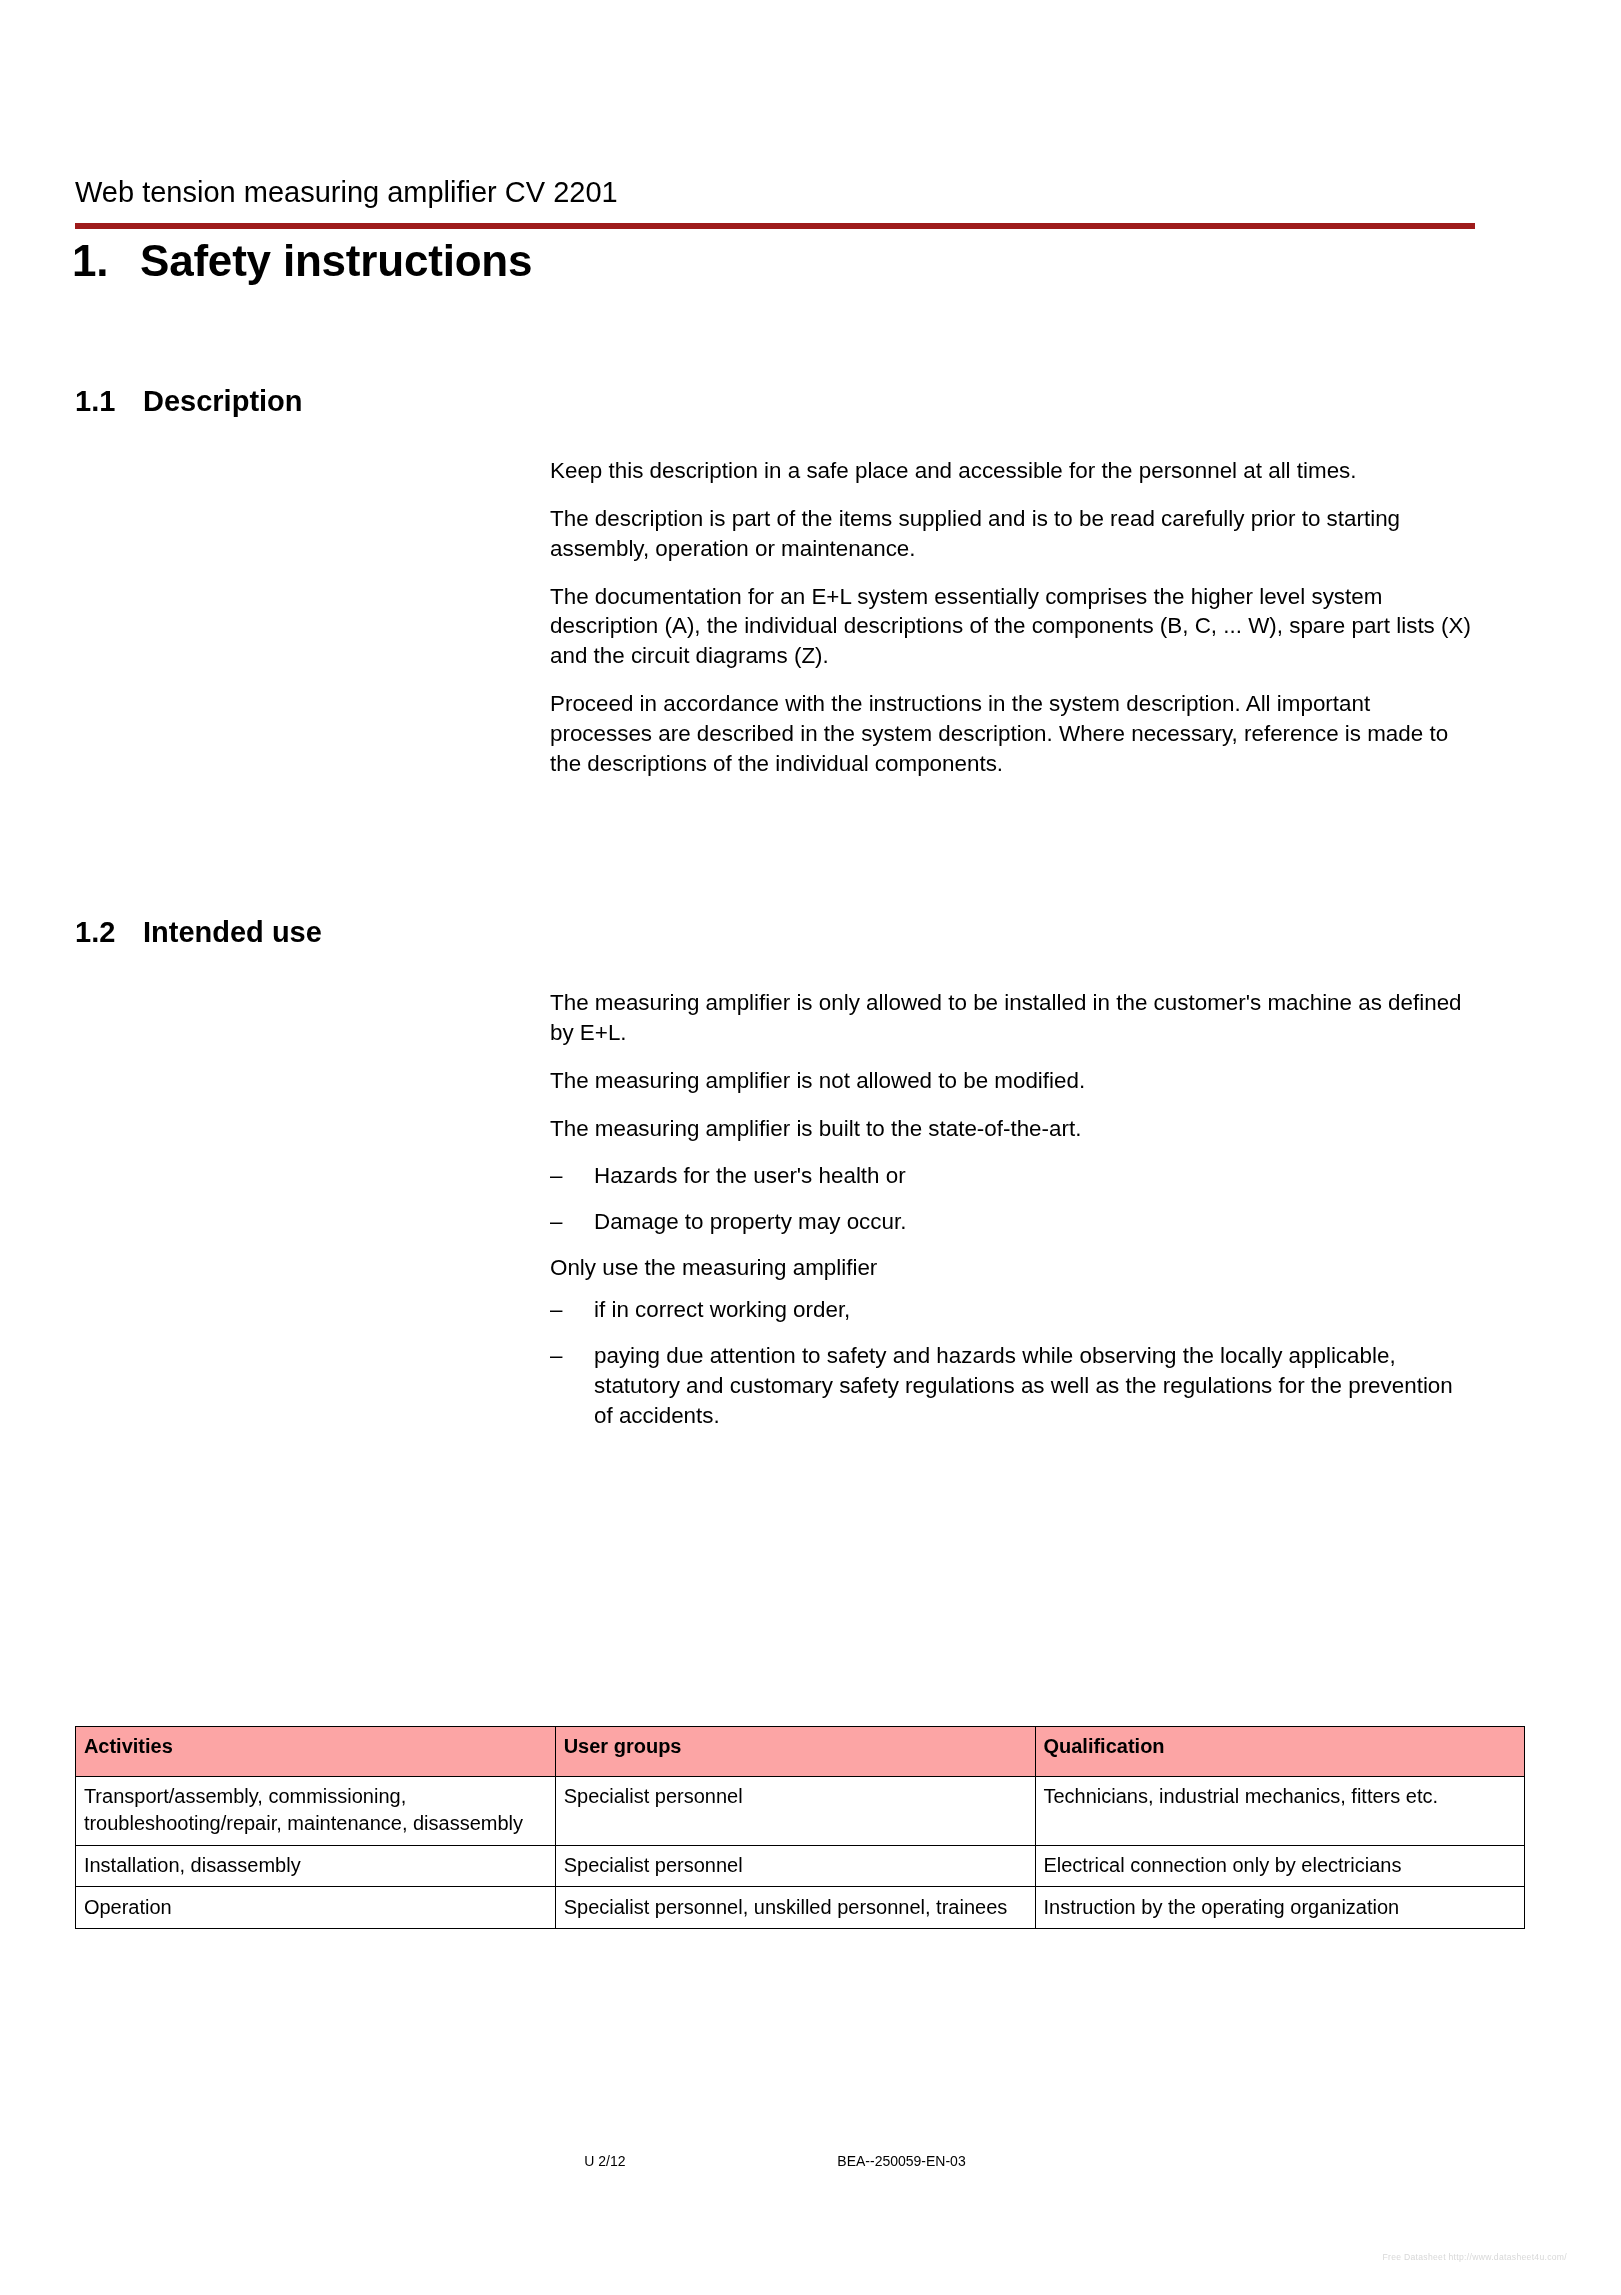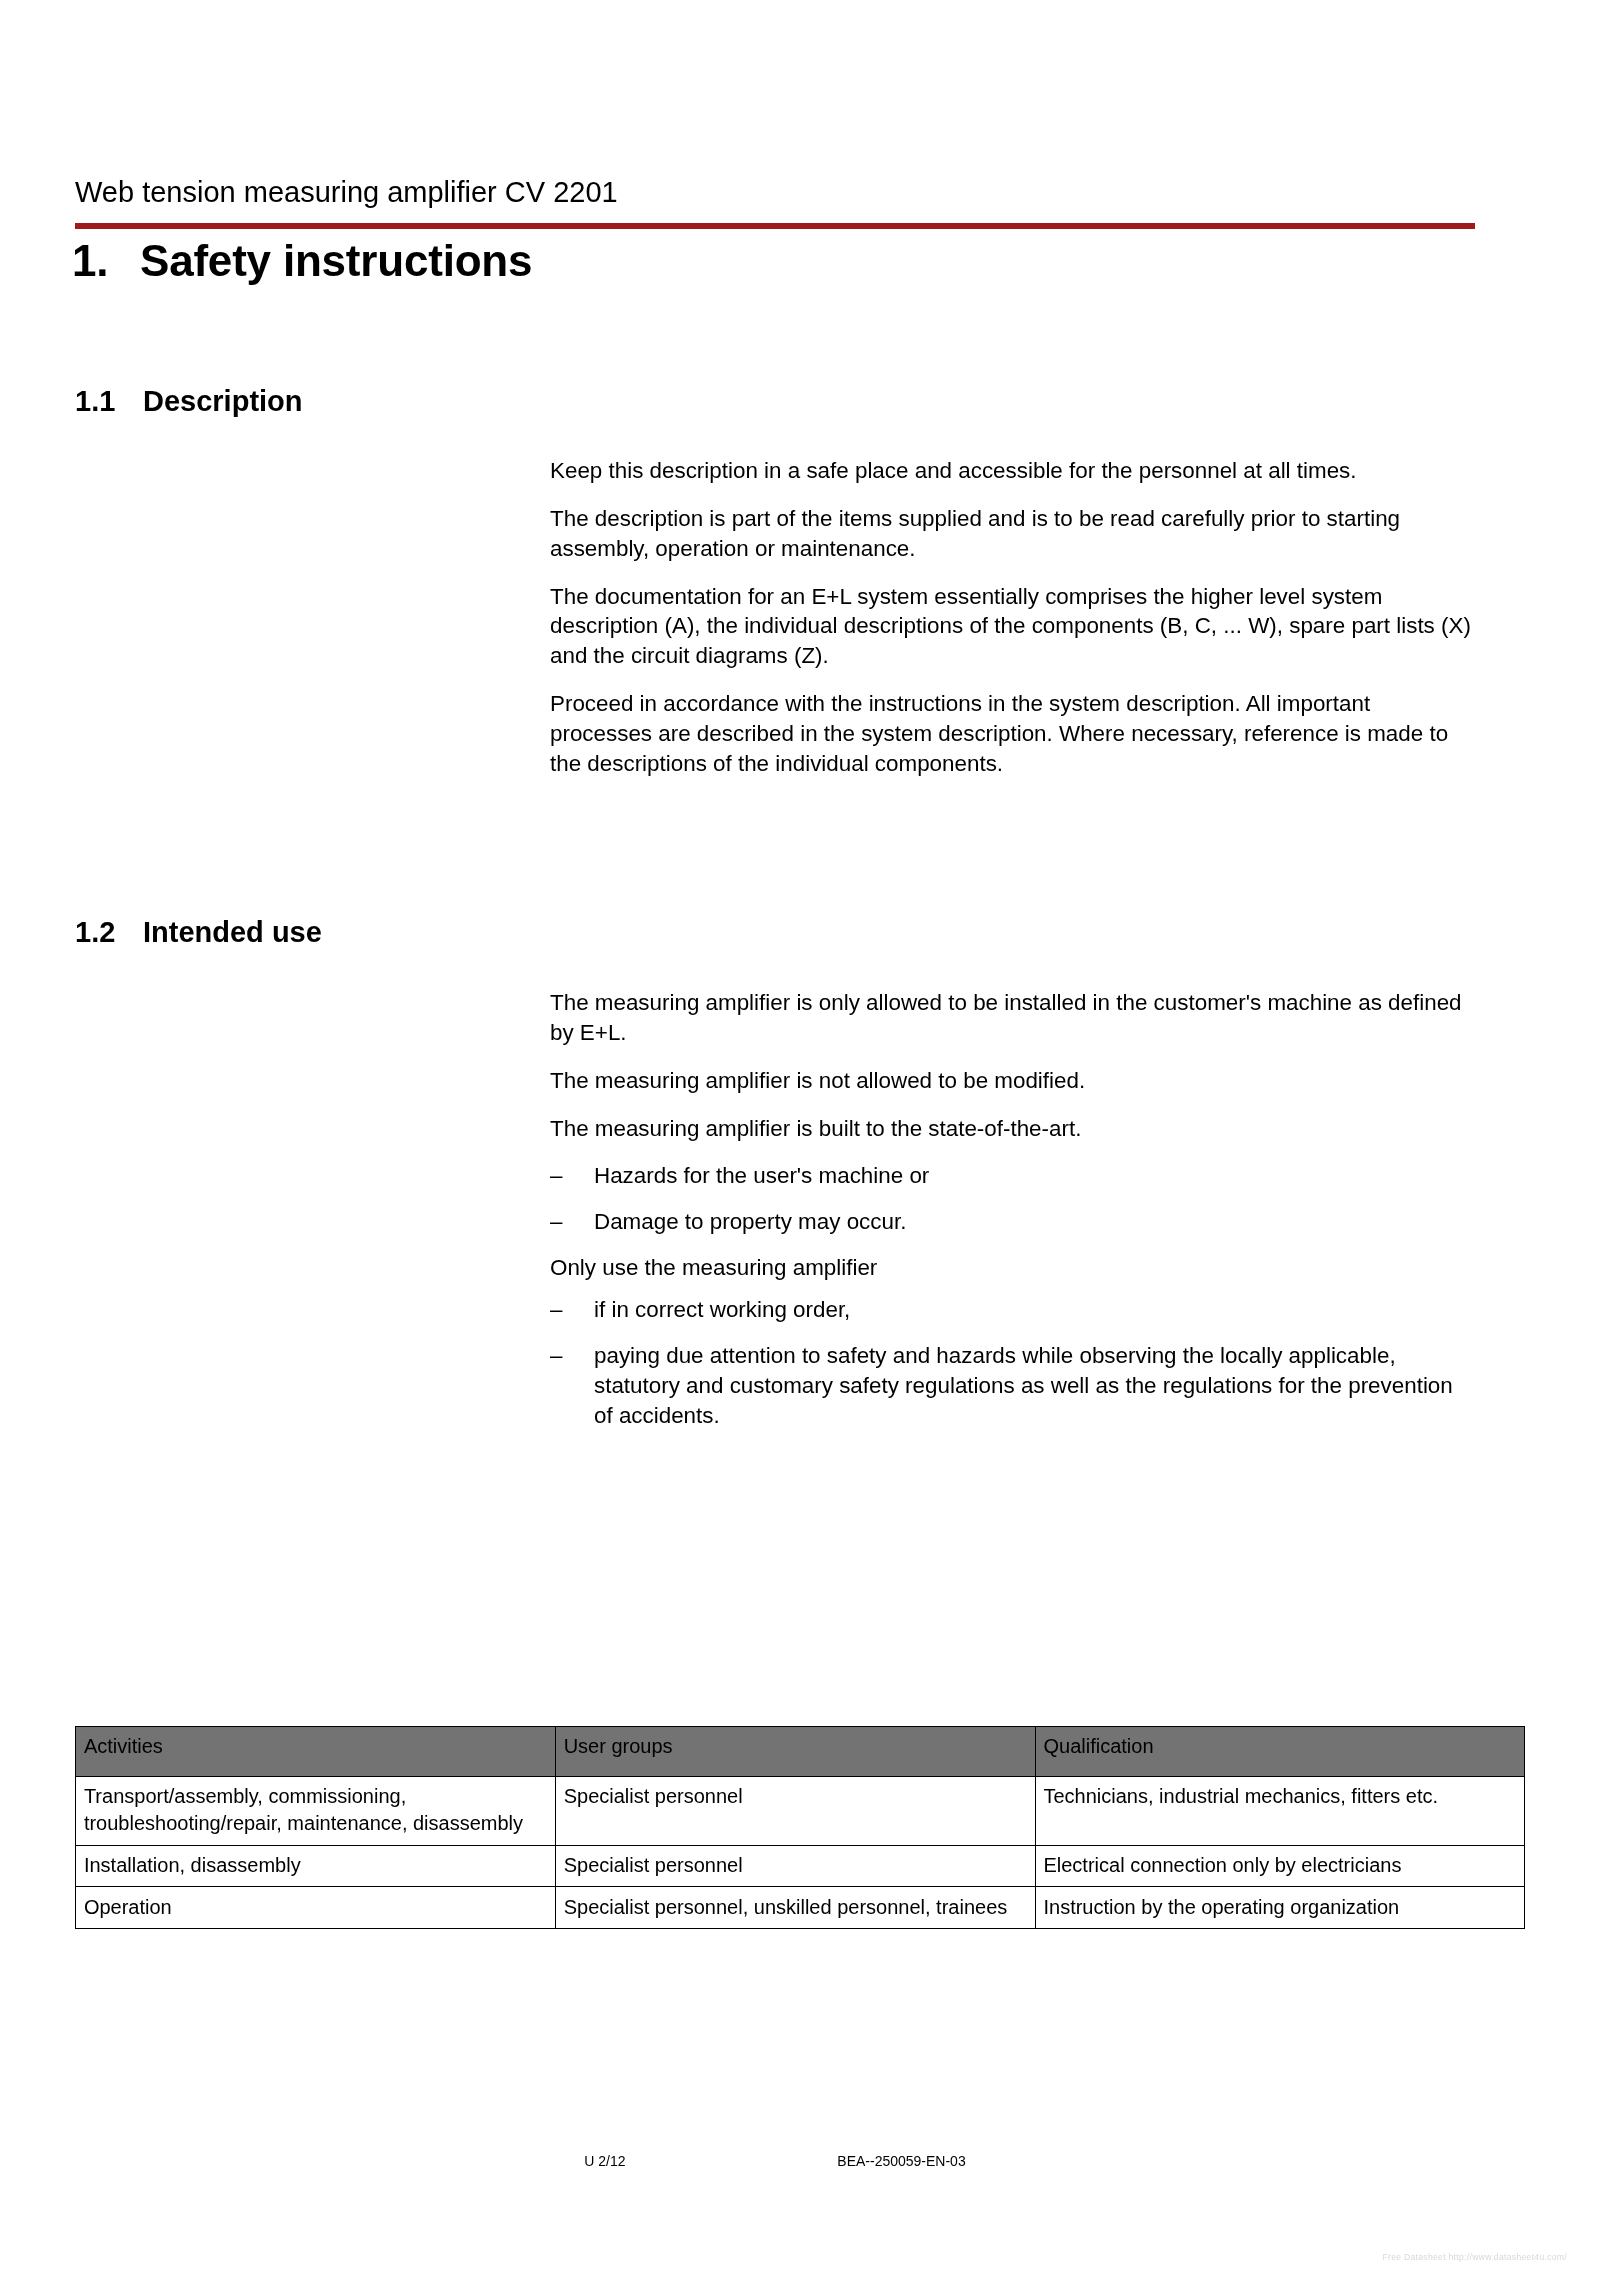--- a/index.html
+++ b/index.html
@@ -127,22 +127,22 @@
   }
   .user-table th,
   .user-table td {
     border: 1.6px solid #000000;
     padding: 6.3px 7.9px 7.9px 7.9px;
     text-align: left;
     vertical-align: top;
     font-weight: normal;
   }
   .user-table thead th {
-    background: #737373;
-    font-weight: normal;
+    background: #fca5a5;
+    font-weight: bold;
     height: 35px;
   }
   .col-activities { width: 463px; }
   .col-usergroups { width: 463px; }
   .col-qualification { width: 473px; }
 
   
   .footer {
     position: absolute;
     left: 75px;
@@ -205,21 +205,21 @@
       <span>Intended use</span>
     </div>
     <div class="body-col" style="margin-top:38px;">
       <p class="para">The measuring amplifier is only allowed to be installed in the customer's machine as defined by E+L.</p>
       <p class="para">The measuring amplifier is not allowed to be modified.</p>
       <p class="para">The measuring amplifier is built to the state-of-the-art.</p>
 
       <ul class="dash-list">
         <li class="dash-item">
           <span class="dash-mark">–</span>
-          <span class="dash-text">Hazards for the user's machine or</span>
+          <span class="dash-text">Hazards for the user's health or</span>
         </li>
         <li class="dash-item">
           <span class="dash-mark">–</span>
           <span class="dash-text">Damage to property may occur.</span>
         </li>
       </ul>
 
       <p class="para" style="margin-top:11px;margin-bottom:12.6px;">Only use the measuring amplifier</p>
       <ul class="dash-list">
         <li class="dash-item">

